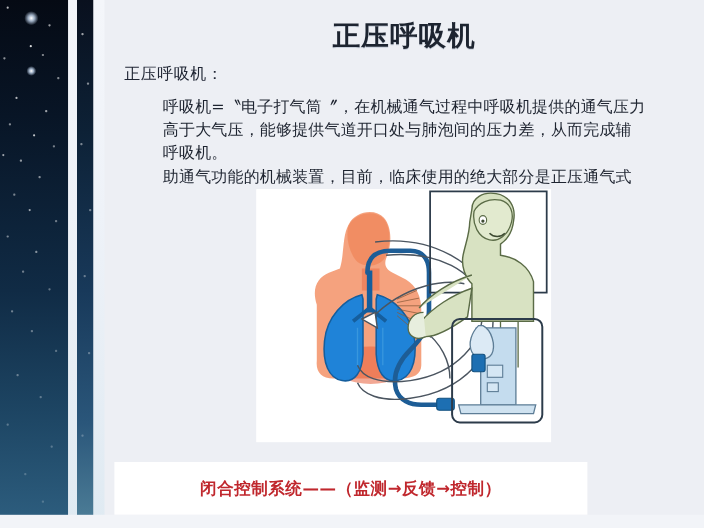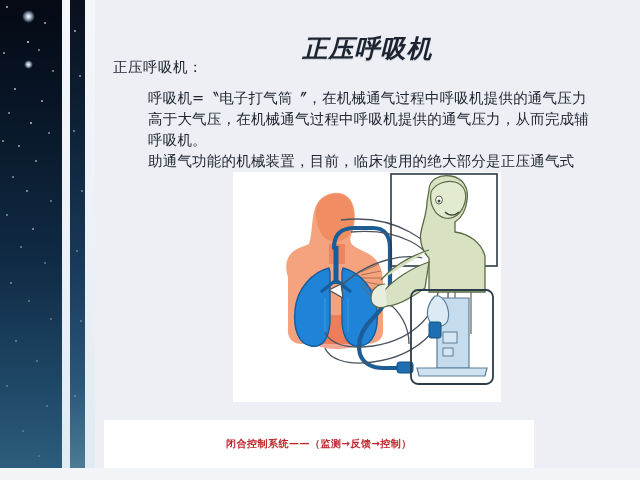--- a/index.html
+++ b/index.html
@@ -19,40 +19,40 @@
     overflow:hidden;}
   .stripe{position:absolute;top:0;height:480px;
     background:linear-gradient(180deg,#f4f6fa 0%,#eef2f8 40%,#e7eef5 70%,#dfeaf2 100%);}
   .stripe.a{left:62px;width:8px;}
   .stripe.b{left:85px;width:10px;}
   .star{position:absolute;background:#ffffff;border-radius:50%;}
   .glow{position:absolute;border-radius:50%;
     background:radial-gradient(circle,#ffffff 0%,rgba(210,230,255,.75) 30%,rgba(120,170,220,0) 70%);}
 
   
-  .slide-title{position:absolute;left:95px;top:32px;width:545px;text-align:center;
+  .slide-title{position:absolute;left:95px;top:16px;width:545px;text-align:center;
     font-size:25px;font-weight:bold;color:#1d2430;letter-spacing:1px;
-    text-shadow:0 1px 0 #c9d0db;font-style:italic;}
+    text-shadow:0 1px 0 #c9d0db;}
   .lead-label{position:absolute;left:113px;top:58px;font-size:14.5px;color:#202634;
     letter-spacing:.5px;font-family:Liberation Mono, monospace;}
 
   
   .para{position:absolute;left:128px;top:88px;width:420px;
     font-size:14.5px;line-height:21px;color:#1e2430;letter-spacing:.2px;}
   .para .ln{display:block;white-space:nowrap;margin-left:20px;}
 
   
   .illus{position:absolute;left:233px;top:172px;width:268px;height:230px;
     background:#ffffff;}
   .illus svg{display:block;width:268px;height:230px;}
 
   
   .caption-box{position:absolute;left:104px;top:420px;width:430px;height:48px;
     background:#ffffff;display:flex;align-items:center;justify-content:center;}
-  .caption-text{font-size:10px;font-weight:bold;color:#c0272d;letter-spacing:.5px;}
+  .caption-text{font-size:15px;font-weight:bold;color:#c0272d;letter-spacing:.5px;}
 
   
   .bottom-strip{position:absolute;left:0;bottom:0;width:640px;height:12px;background:#f2f4f8;}
 </style>
 </head>
 <body>
 
 <div id="slide">
 
   <div class="star-band">
@@ -103,21 +103,21 @@
   </div>
 
   <div class="stripe b"></div>
 
   <div class="slide-title">正压呼吸机</div>
 
   <div class="lead-label">正压呼吸机：</div>
 
   <div class="para">
     <span class="ln">呼吸机=〝电子打气筒〞，在机械通气过程中呼吸机提供的通气压力</span>
-    <span class="ln">高于大气压，在机械通气过程中呼吸机提供的通气压力，从而完成辅</span>
+    <span class="ln">高于大气压，能够提供气道开口处与肺泡间的压力差，从而完成辅</span>
     <span class="ln">呼吸机。</span>
     <span class="ln">助通气功能的机械装置，目前，临床使用的绝大部分是正压通气式</span>
   </div>
 
   <div class="illus">
     <svg viewBox="0 0 268 230" xmlns="http://www.w3.org/2000/svg">
       <rect x="0" y="0" width="268" height="230" fill="#ffffff"></rect>
 
       <g>
         <path d="M55 105 C50 90 56 80 66 76 L76 72 C80 60 78 42 84 32

